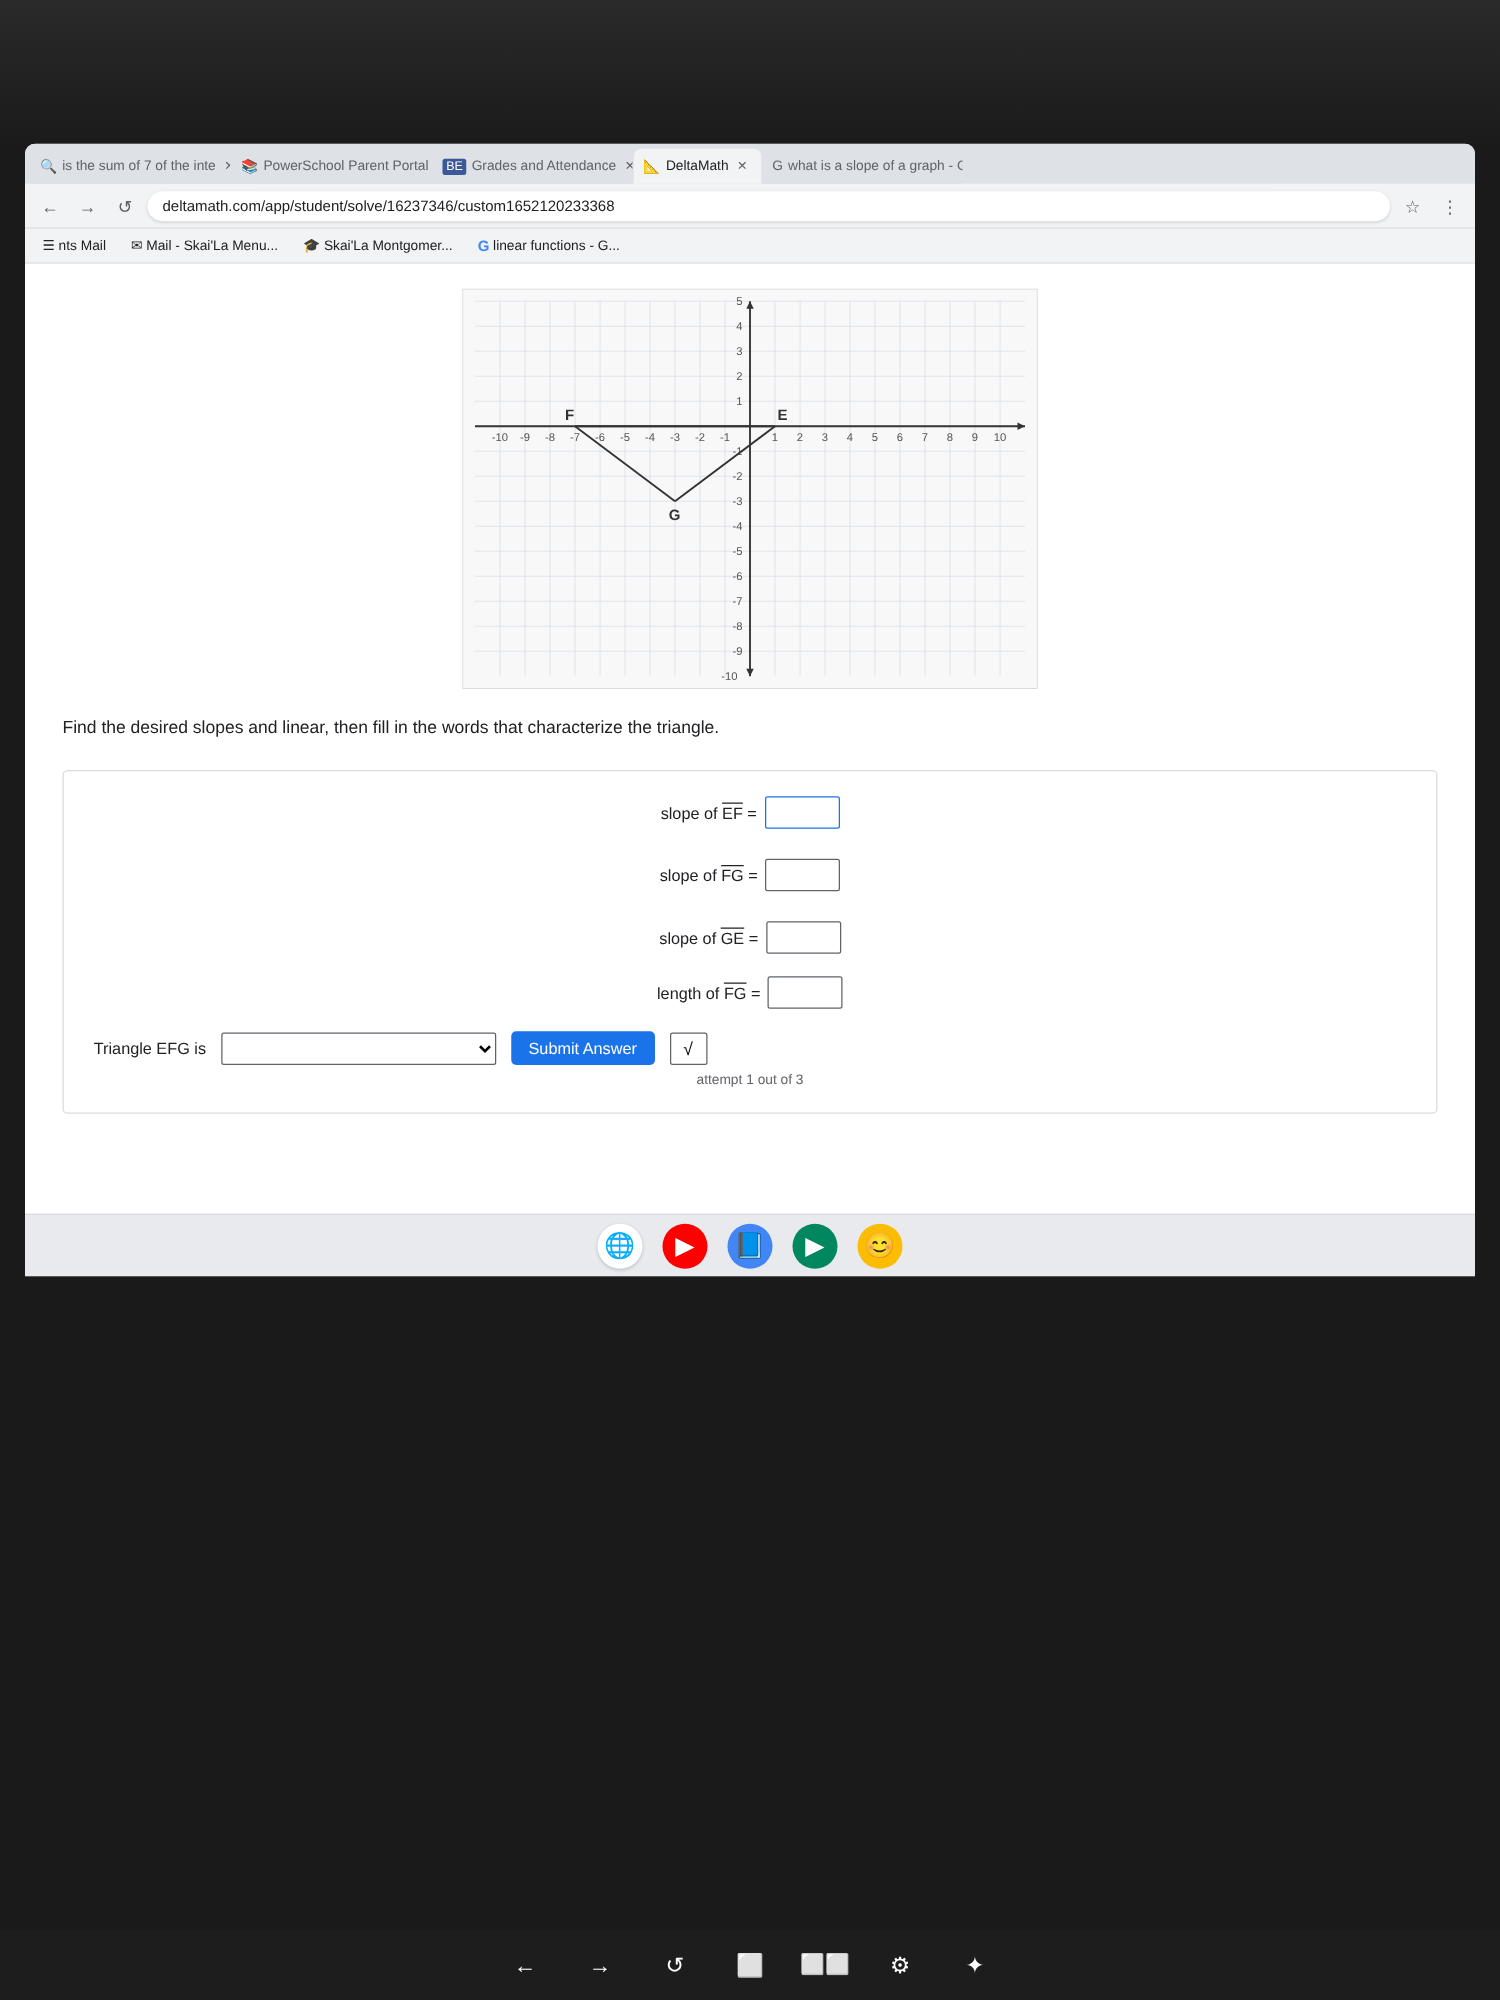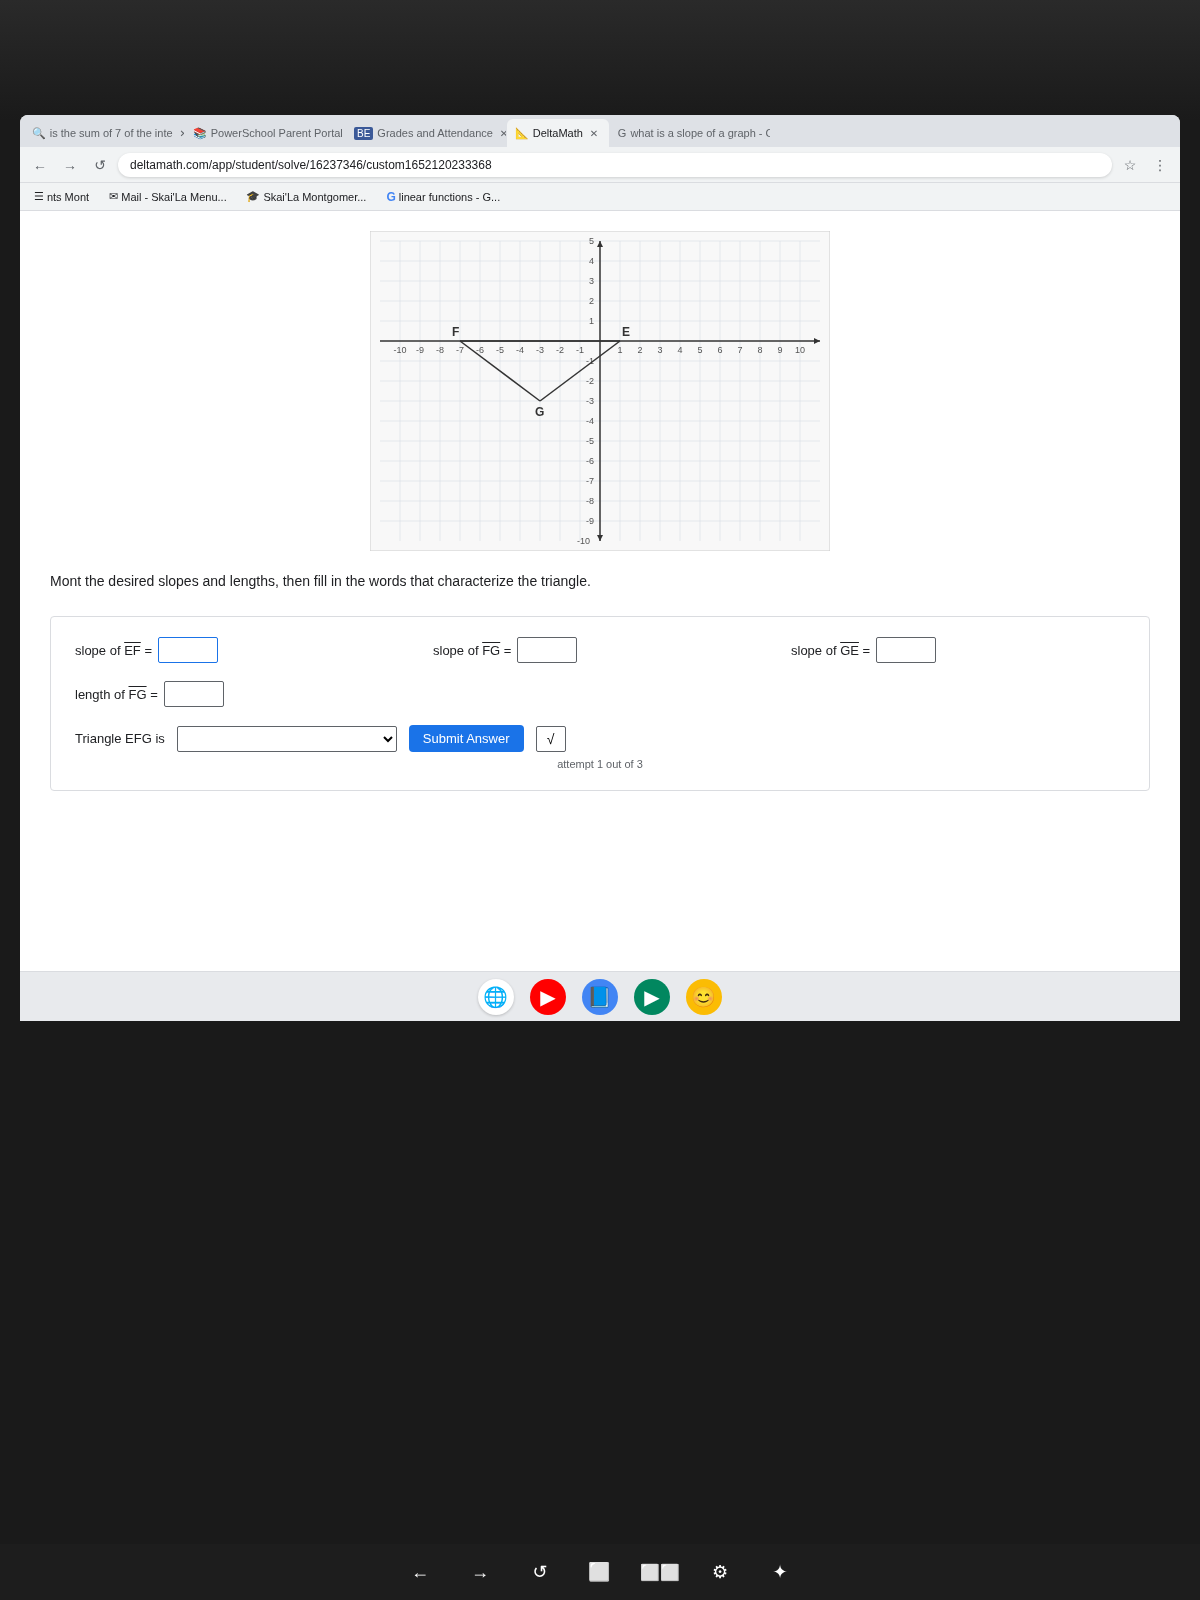--- a/index.html
+++ b/index.html
@@ -167,20 +167,21 @@
       border-radius: 4px;
       padding: 20px 24px;
       background: #fff;
     }
 
     .answer-row {
       display: flex;
       align-items: center;
       gap: 24px;
       margin-bottom: 18px;
+      flex-direction: column;
     }
 
     .answer-group {
       display: flex;
       align-items: center;
       gap: 6px;
       flex: 1;
     }
 
     .answer-label {
@@ -333,21 +334,21 @@
     <button class="nav-btn">→</button>
     <button class="nav-btn">↺</button>
     <input class="address-input" type="text" value="deltamath.com/app/student/solve/16237346/custom1652120233368" style="">
     <button class="nav-btn">☆</button>
     <button class="nav-btn">⋮</button>
   </div>
 
   <div class="bookmarks-bar">
     <div class="bookmark-item">
       <span>☰</span>
-      <span>nts Mont</span>
+      <span>nts Mail</span>
     </div>
     <div class="bookmark-item">
       <span>✉</span>
       <span>Mail - Skai'La Menu...</span>
     </div>
     <div class="bookmark-item">
       <span>🎓</span>
       <span>Skai'La Montgomer...</span>
     </div>
     <div class="bookmark-item">
@@ -461,21 +462,21 @@
         <line x1="90" y1="110" x2="250" y2="110" stroke="#333" stroke-width="1.5"></line>
         <line x1="90" y1="110" x2="170" y2="170" stroke="#333" stroke-width="1.5"></line>
         <line x1="250" y1="110" x2="170" y2="170" stroke="#333" stroke-width="1.5"></line>
 
         <text x="82" y="105" font-size="12" fill="#333" font-weight="bold">F</text>
         <text x="252" y="105" font-size="12" fill="#333" font-weight="bold">E</text>
         <text x="165" y="185" font-size="12" fill="#333" font-weight="bold">G</text>
       </svg>
     </div>
 
-    <p class="problem-text">Mont the desired slopes and lengths, then fill in the words that characterize the triangle.</p>
+    <p class="problem-text">Find the desired slopes and linear, then fill in the words that characterize the triangle.</p>
 
     <div class="answer-section">
 
       <div class="answer-row">
         <div class="answer-group">
           <label class="answer-label">slope of <span class="overline">EF</span> =</label>
           <input class="answer-input active-input" type="text" value="" style="">
         </div>
         <div class="answer-group">
           <label class="answer-label">slope of <span class="overline">FG</span> =</label>

